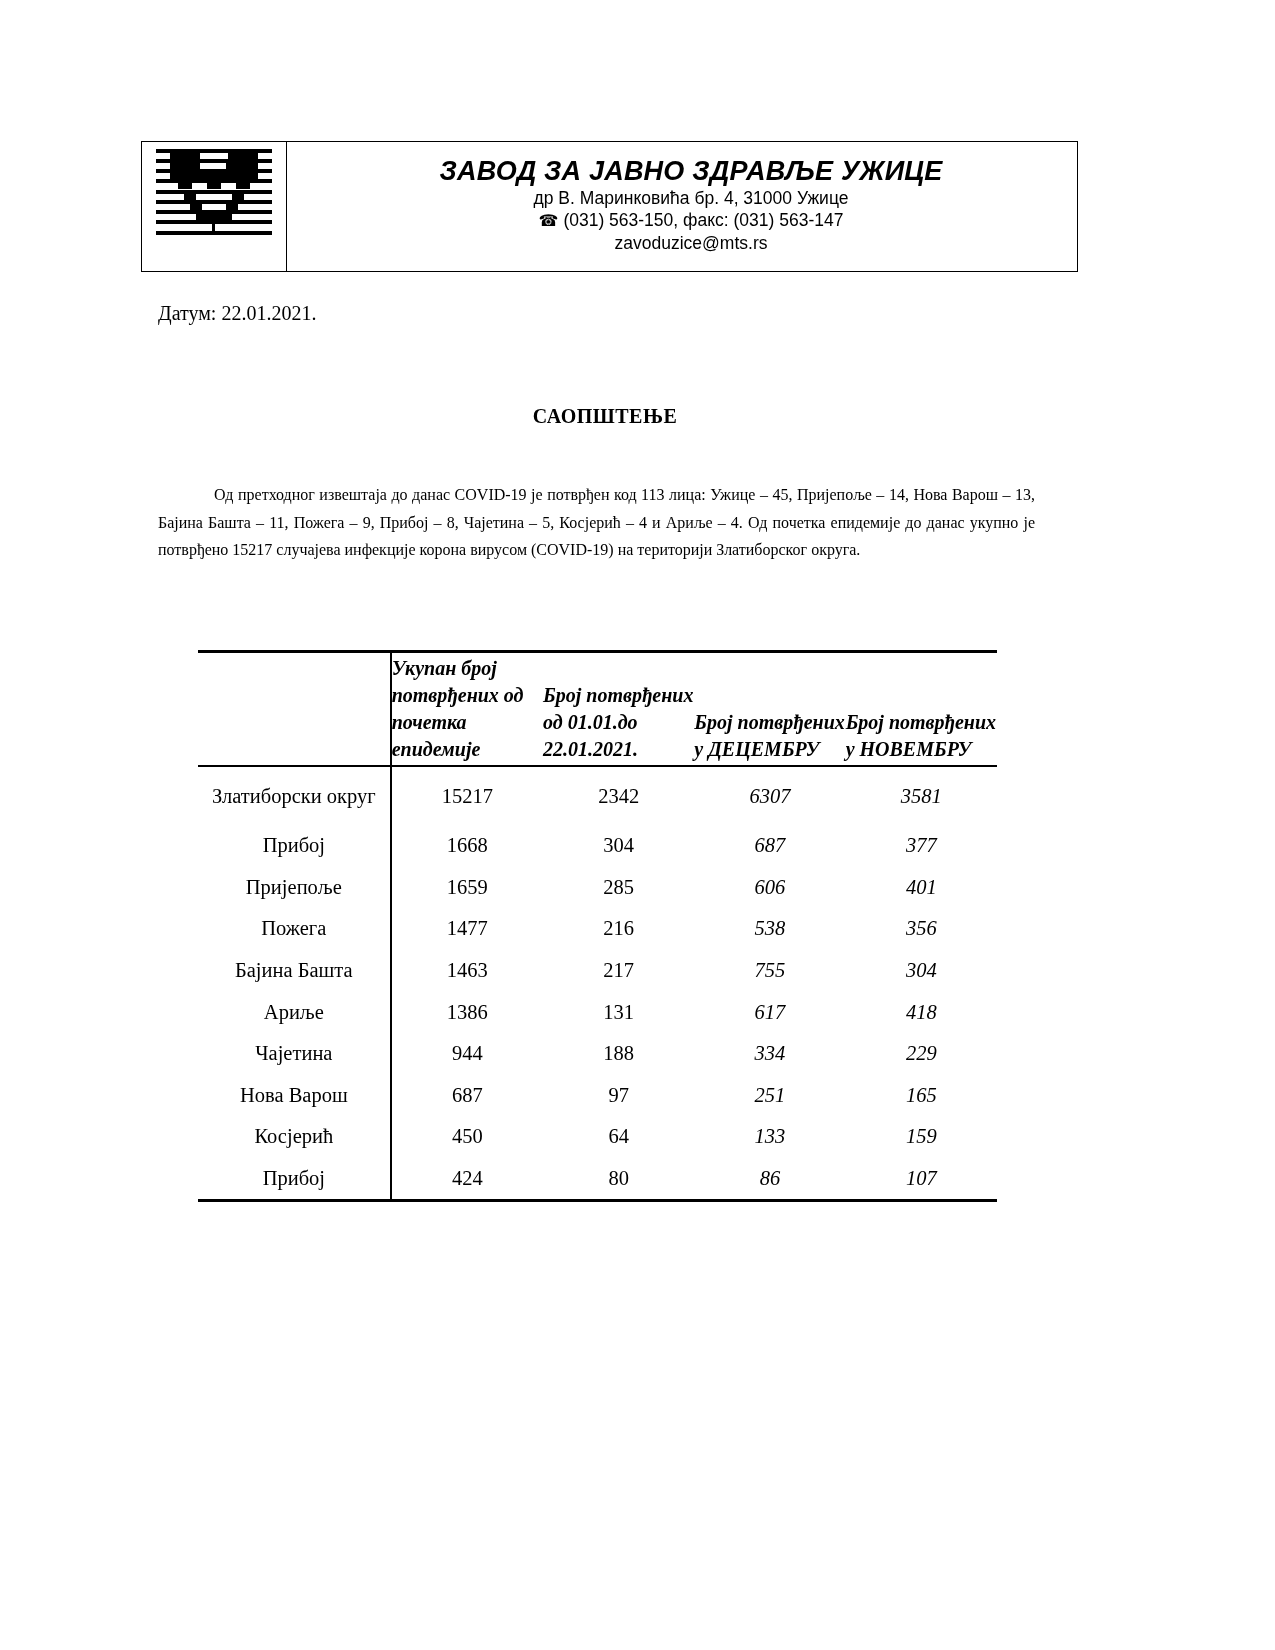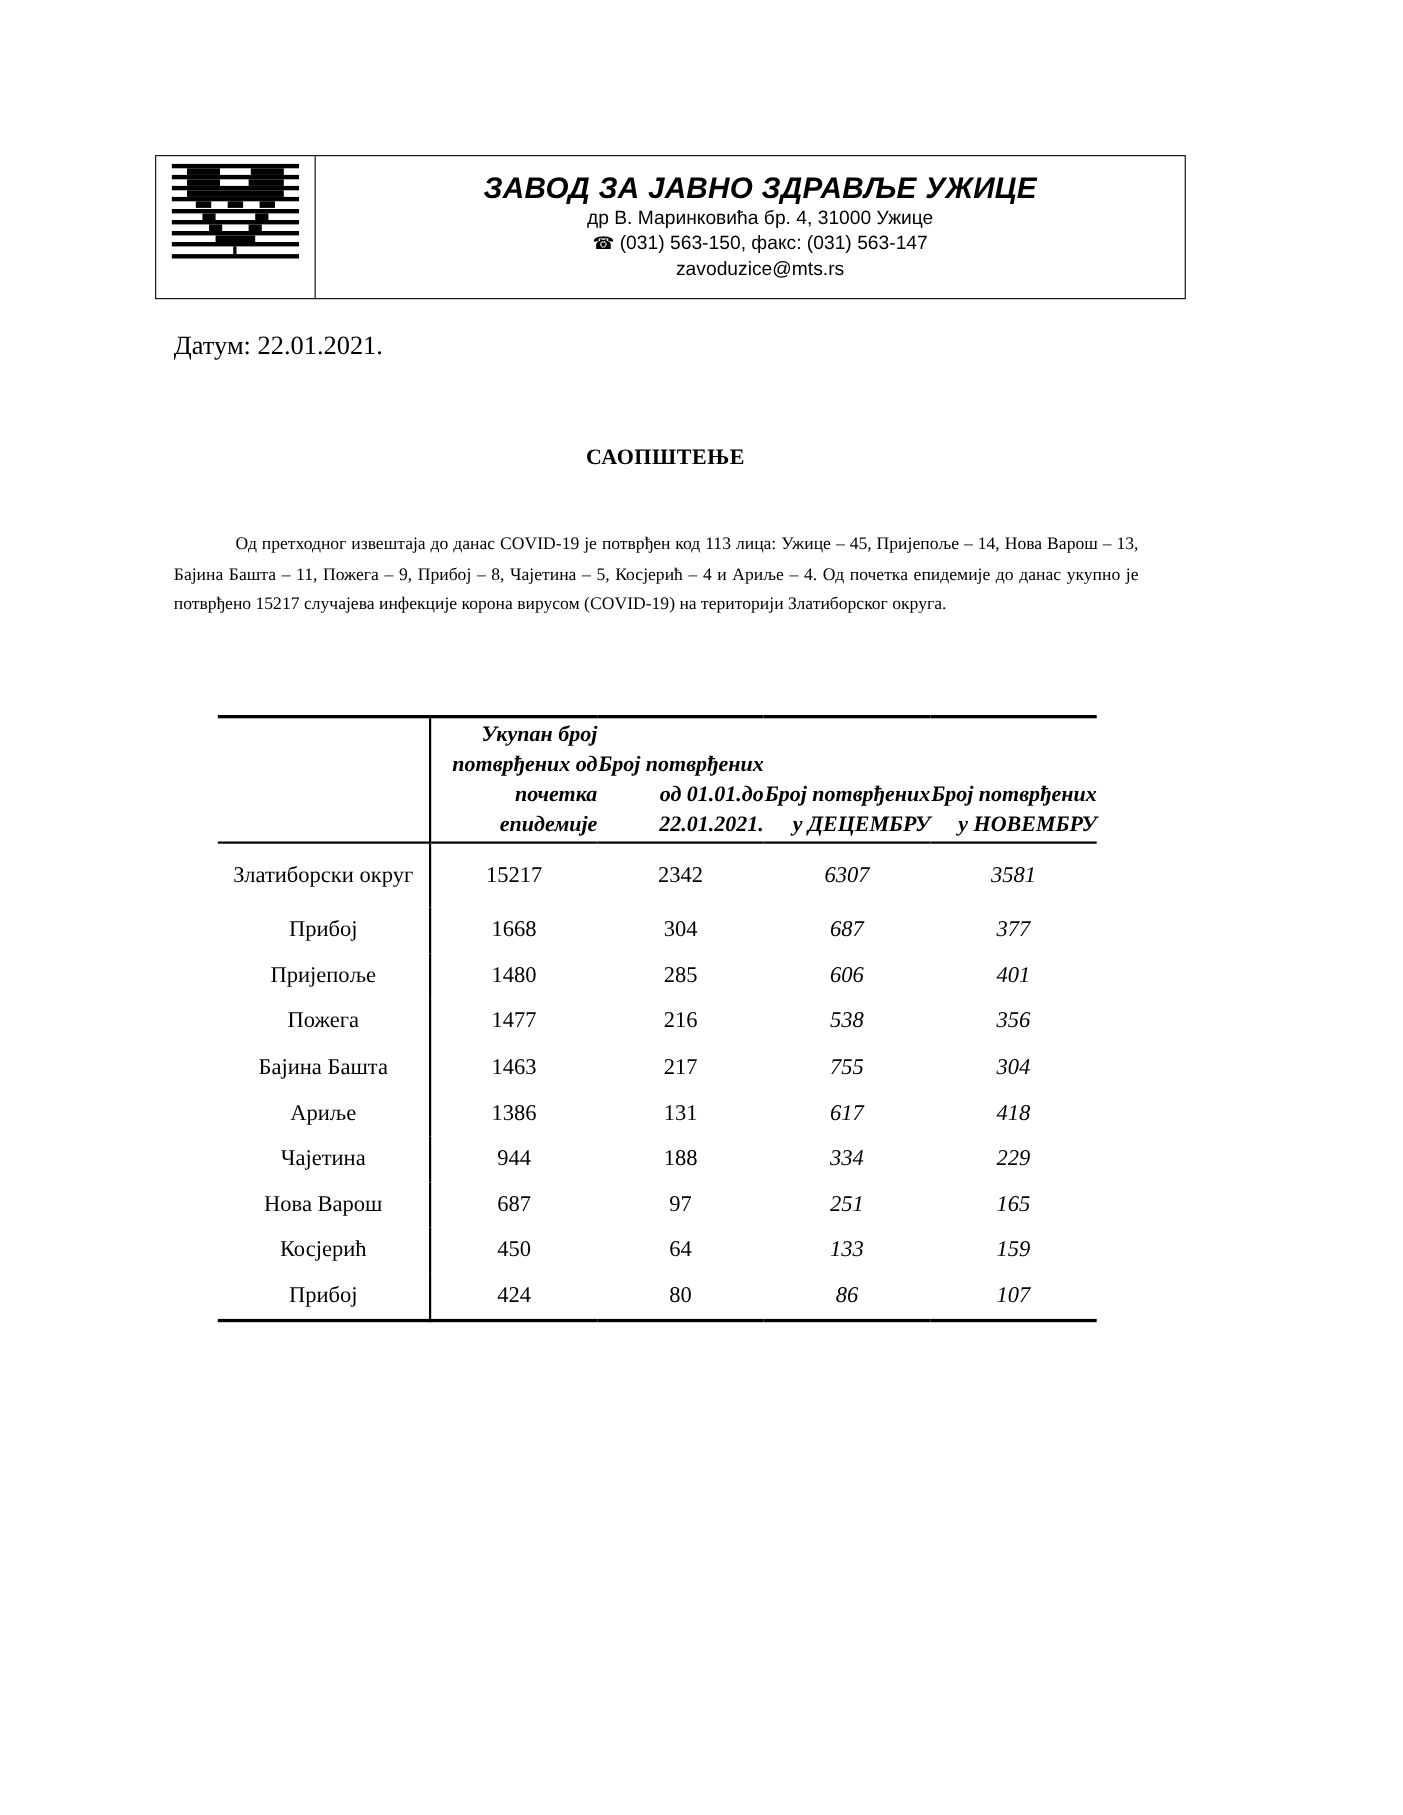--- a/index.html
+++ b/index.html
@@ -21,40 +21,40 @@
     padding-top: 13px; padding-left: 0px;
   }
   .org-title {
     font-size: 27px; font-weight: bold; font-style: italic; letter-spacing: 0.2px;
     line-height: 32px;
   }
   .org-line { font-size: 17.5px; line-height: 22px; }
   .phone-glyph { font-size: 16px; }
 
   .date-line {
-    position: absolute; left: 158px; top: 302px; font-size: 24px;
+    position: absolute; left: 158px; top: 302px; font-size: 20px;
   }
   .announce-title {
     position: absolute; left: 0; width: 1210px; top: 405px; text-align: center;
     font-size: 20px; font-weight: bold; letter-spacing: 0.5px;
   }
   .body-para {
     position: absolute; left: 158px; width: 877px; top: 481px;
     font-size: 16px; line-height: 27.5px; text-align: justify;
     text-indent: 56px; margin: 0;
   }
 
   .data-table {
     position: absolute; left: 198px; top: 650px; width: 799px;
     border-collapse: collapse; font-size: 20.5px;
   }
   .data-table thead tr { border-top: 3.5px solid #000; border-bottom: 2.5px solid #000; }
   .data-table tbody tr:last-child { border-bottom: 3.5px solid #000; }
   .data-table th {
-    font-style: italic; font-weight: bold; text-align: right; vertical-align: bottom;
+    font-style: italic; font-weight: bold; text-align: left; vertical-align: bottom;
     line-height: 27px; padding: 2px 0 2px 0; font-size: 20px;
   }
   .data-table th.first, .data-table td.name { border-right: 2px solid #000; width: 190px; }
   .data-table td {
     text-align: center; height: 41.6px; padding: 0; vertical-align: middle;
   }
   .data-table tr.total td { height: 58px; font-weight: normal; line-height: 27px; }
   .data-table td.it { font-style: italic; }
   .col-w { width: 150px; }
 </style>
@@ -128,21 +128,21 @@
     </tr>
     <tr>
       <td class="name">Прибој</td>
       <td>1668</td>
       <td>304</td>
       <td class="it">687</td>
       <td class="it">377</td>
     </tr>
     <tr>
       <td class="name">Пријепоље</td>
-      <td>1480</td>
+      <td>1659</td>
       <td>285</td>
       <td class="it">606</td>
       <td class="it">401</td>
     </tr>
     <tr>
       <td class="name">Пожега</td>
       <td>1477</td>
       <td>216</td>
       <td class="it">538</td>
       <td class="it">356</td>

